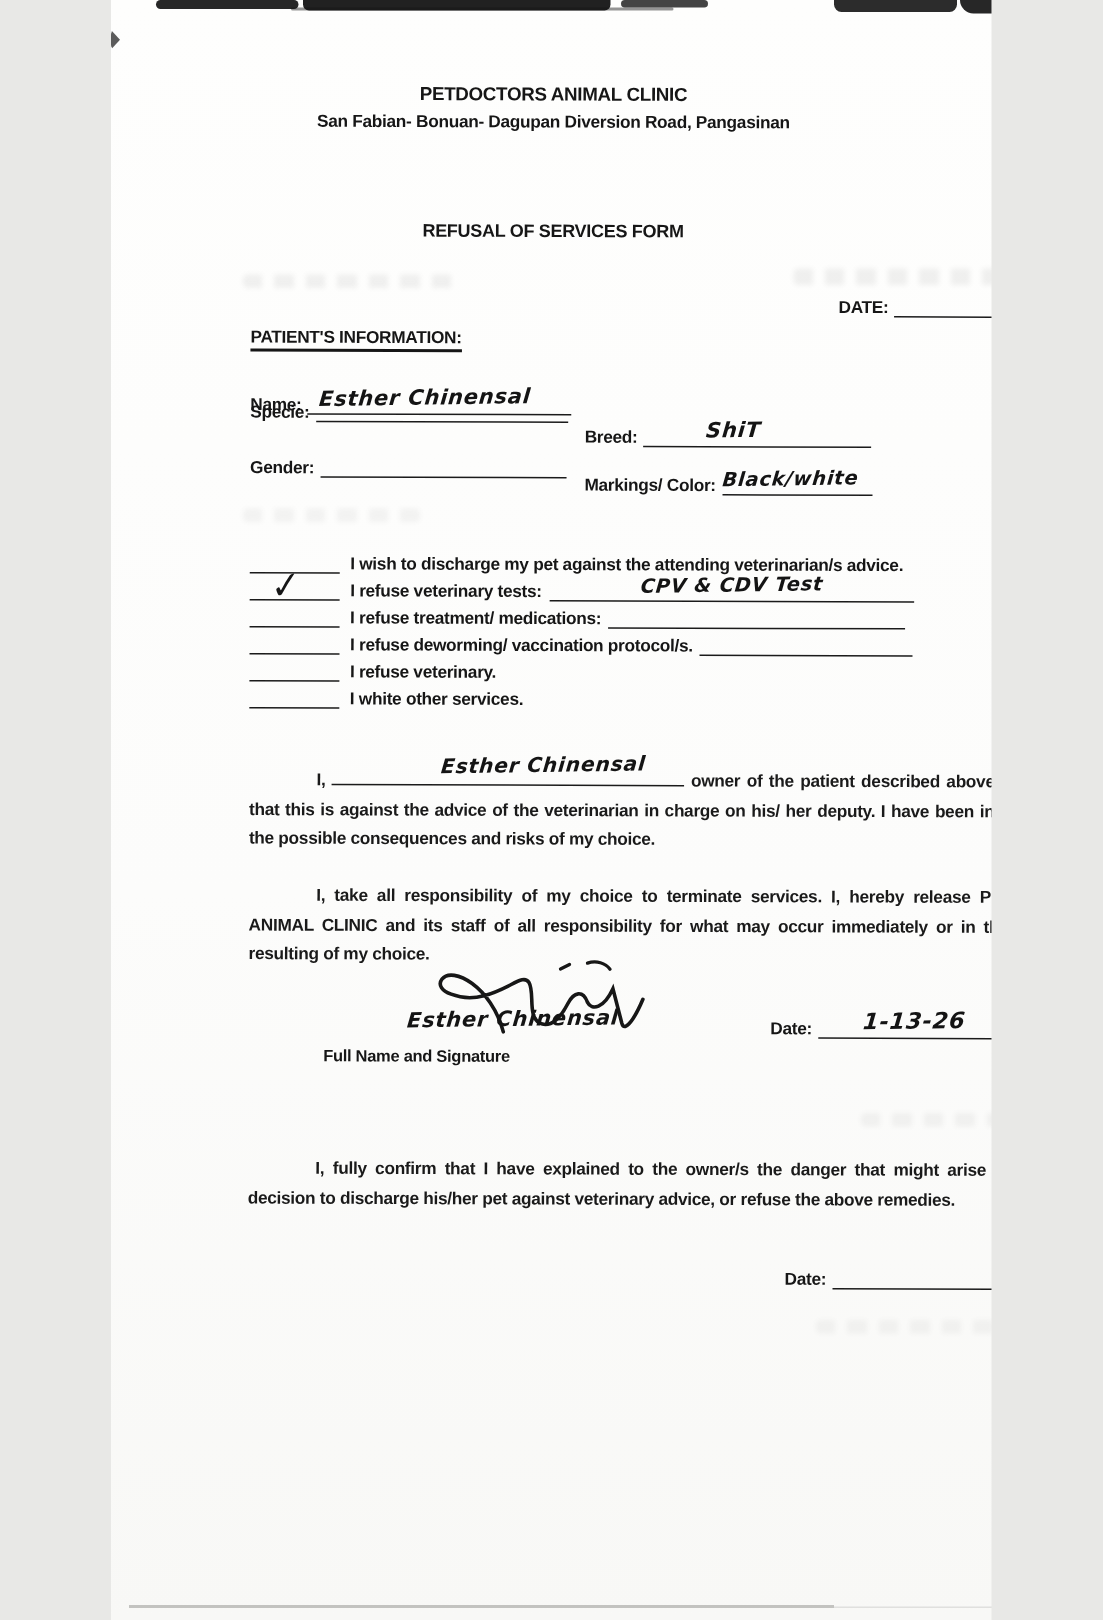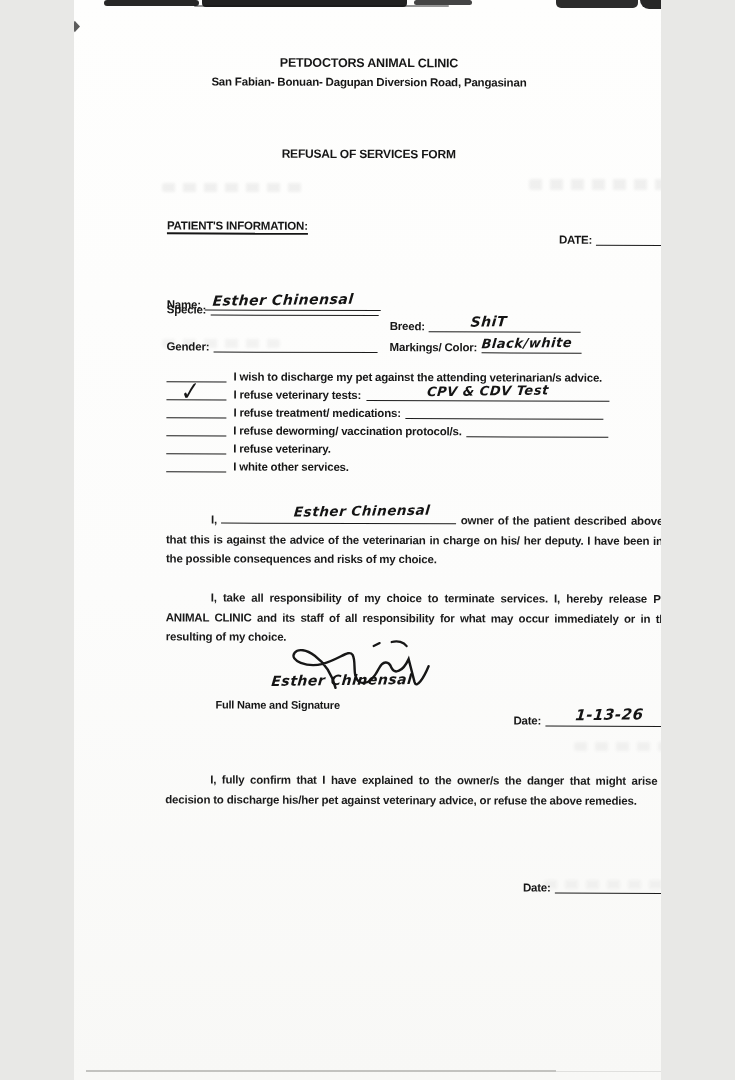--- a/index.html
+++ b/index.html
@@ -17,21 +17,21 @@
     font-size:11.5px;font-weight:700;letter-spacing:-0.2px;line-height:19.5px;
     text-align:justify;color:#1a1a1a;
   }
   .uline{display:inline-block;border-bottom:1.8px solid #1b1b1b;height:13px;position:relative;vertical-align:baseline;}
   .hw{
     font-family:"DejaVu Sans",sans-serif;font-style:italic;font-weight:700;
     color:#141414;transform:skewX(-6deg) rotate(-1deg);display:inline-block;
     letter-spacing:0.5px;white-space:nowrap;
   }
   
-  .frow{display:flex;align-items:flex-end;margin-top:34px;}
+  .frow{display:flex;align-items:flex-end;}
   .frow .lbl{margin-right:4px;}
   
   .chk-row{display:flex;align-items:flex-end;font-size:11.5px;}
   .blank{display:inline-block;width:60px;height:12px;border-bottom:1.8px solid #1b1b1b;margin-right:7px;position:relative;flex:none;}
   .mark{position:absolute;left:14px;bottom:-4px;font-size:24px;font-weight:400;font-style:normal;transform:rotate(-10deg) skewX(-8deg);line-height:1;}
   .wline{display:inline-block;height:12px;border-bottom:1.8px solid #1b1b1b;margin-left:5px;position:relative;flex:none;text-align:center;}
   .wline .hw{position:absolute;left:0;right:0;bottom:2px;font-size:13px;}
   .fline .hw{position:absolute;bottom:2px;}
   .name-line{display:inline-block;width:235px;height:12px;border-bottom:1.8px solid #1b1b1b;position:relative;}
   .name-line .hw{position:absolute;left:28px;bottom:2px;font-size:13.5px;}
@@ -100,21 +100,21 @@
         <span class="hw" style="left:42px;font-size:14px;">ShiT</span>
       </span>
     </div>
 
     <div class="abs frow" style="left:92px;top:305px;text-align:right;">
       <span class="lbl">Gender:</span>
       <span class="uline fline" style="width:164px;">
         <span class="hw" style="left:8px;font-size:13px;"></span>
       </span>
     </div>
-    <div class="abs frow" style="left:315px;top:305px;text-align:right;">
+    <div class="abs frow" style="left:315px;top:316px;text-align:right;">
       <span class="lbl">Markings/ Color:</span>
       <span class="uline fline" style="width:100px;">
         <span class="hw" style="left:0px;font-size:13px;">Black/white</span>
       </span>
     </div>
 
     <div class="abs chk-row" style="left:92px;top:370px;">
       <span class="blank">
           <span class="mark"></span>
         </span>

